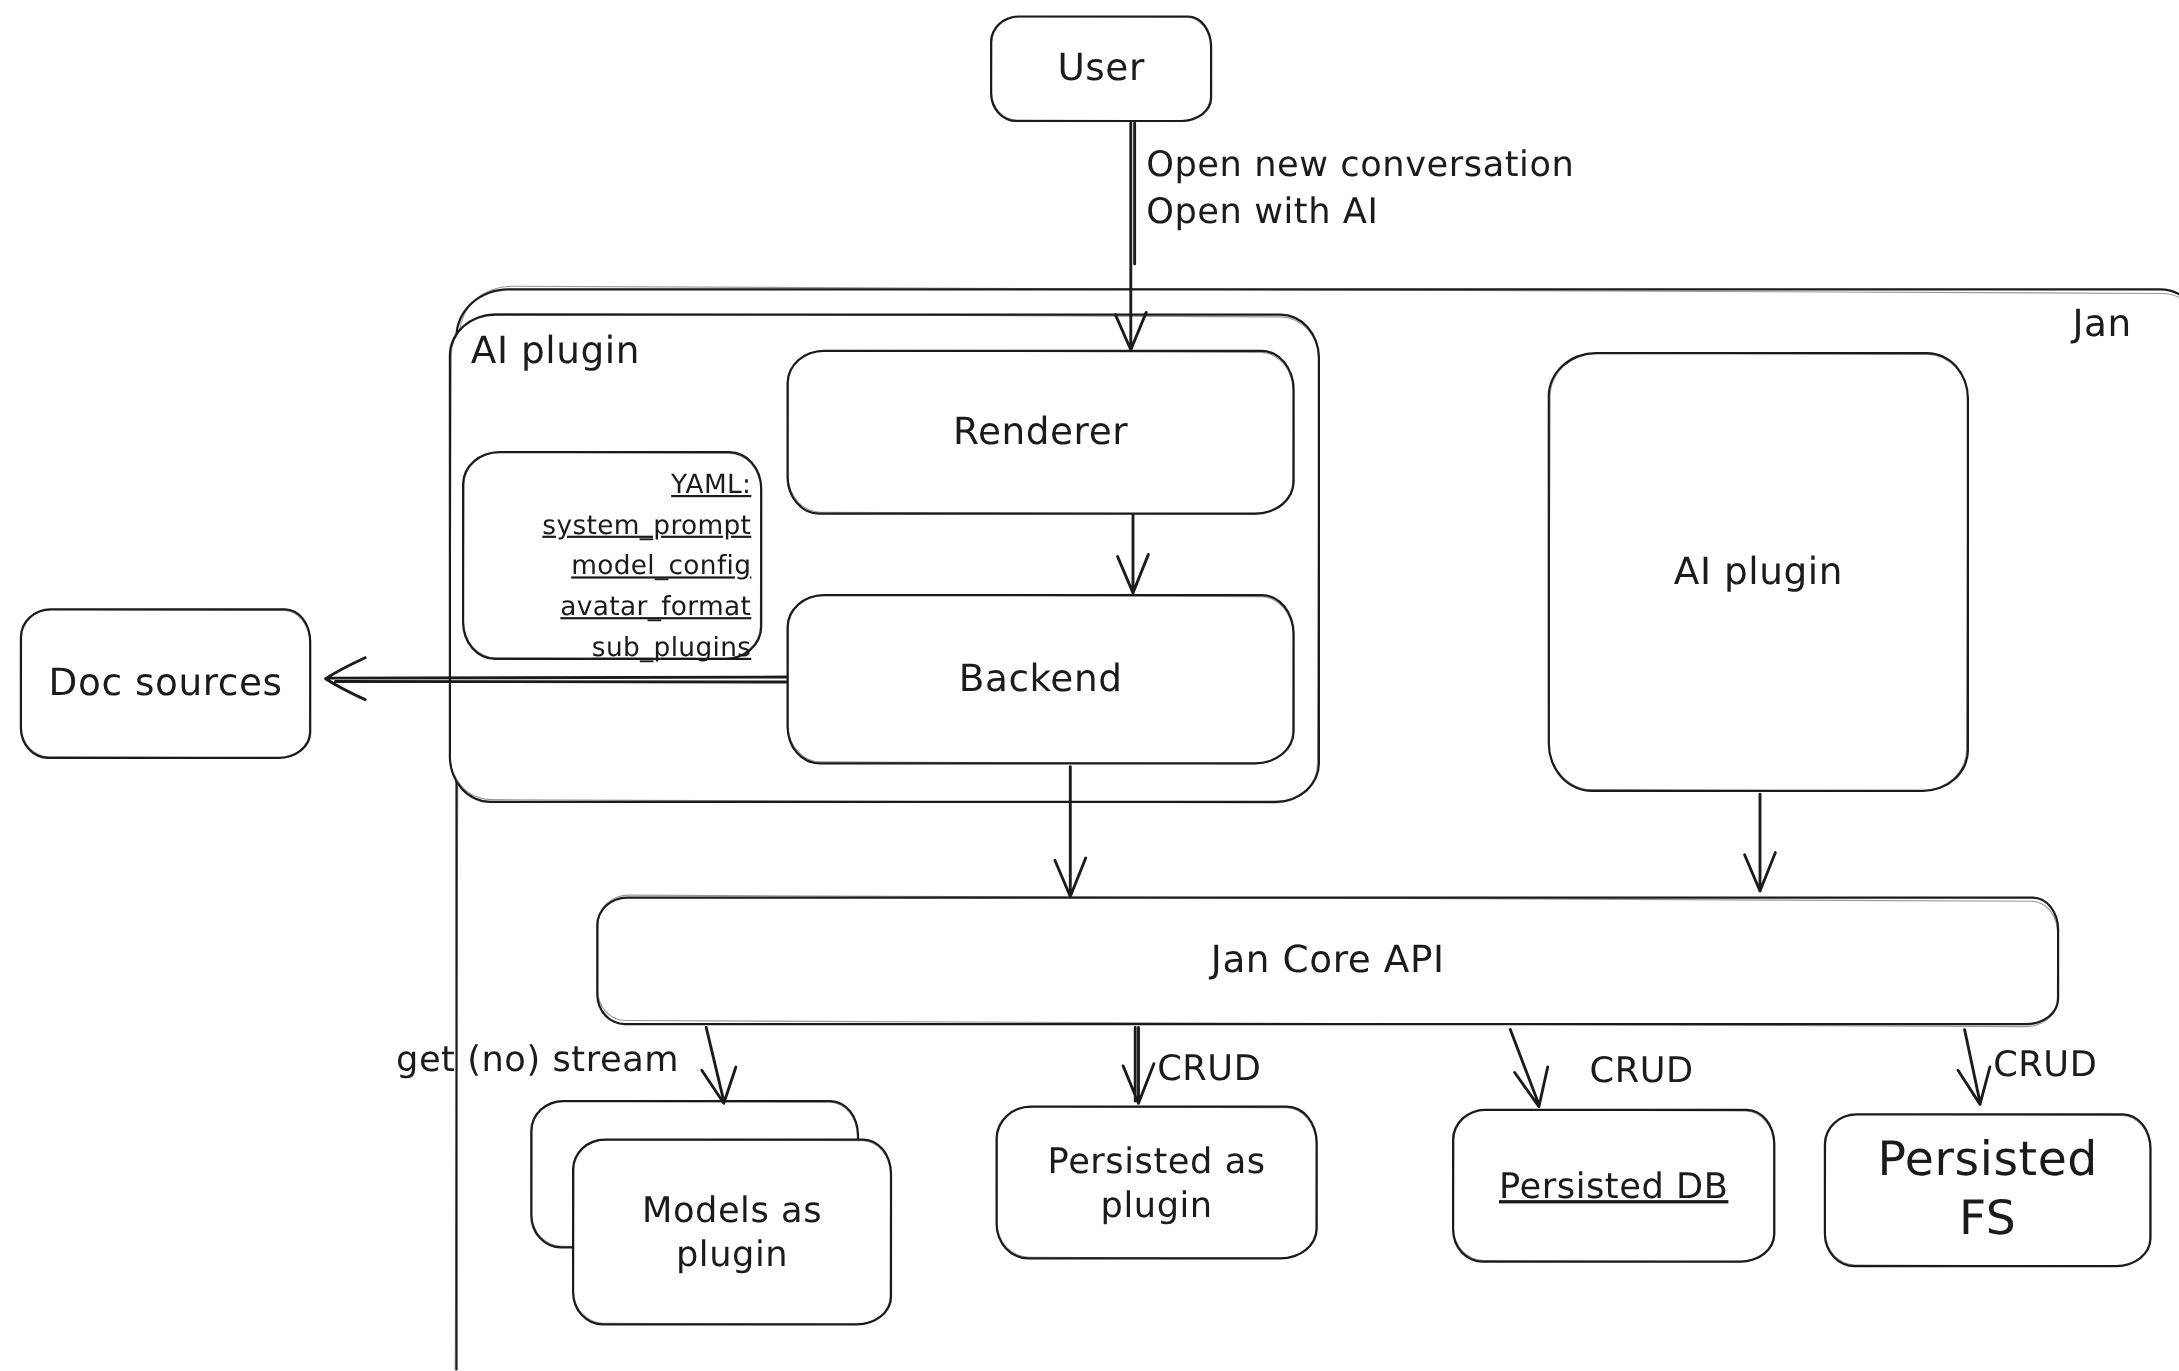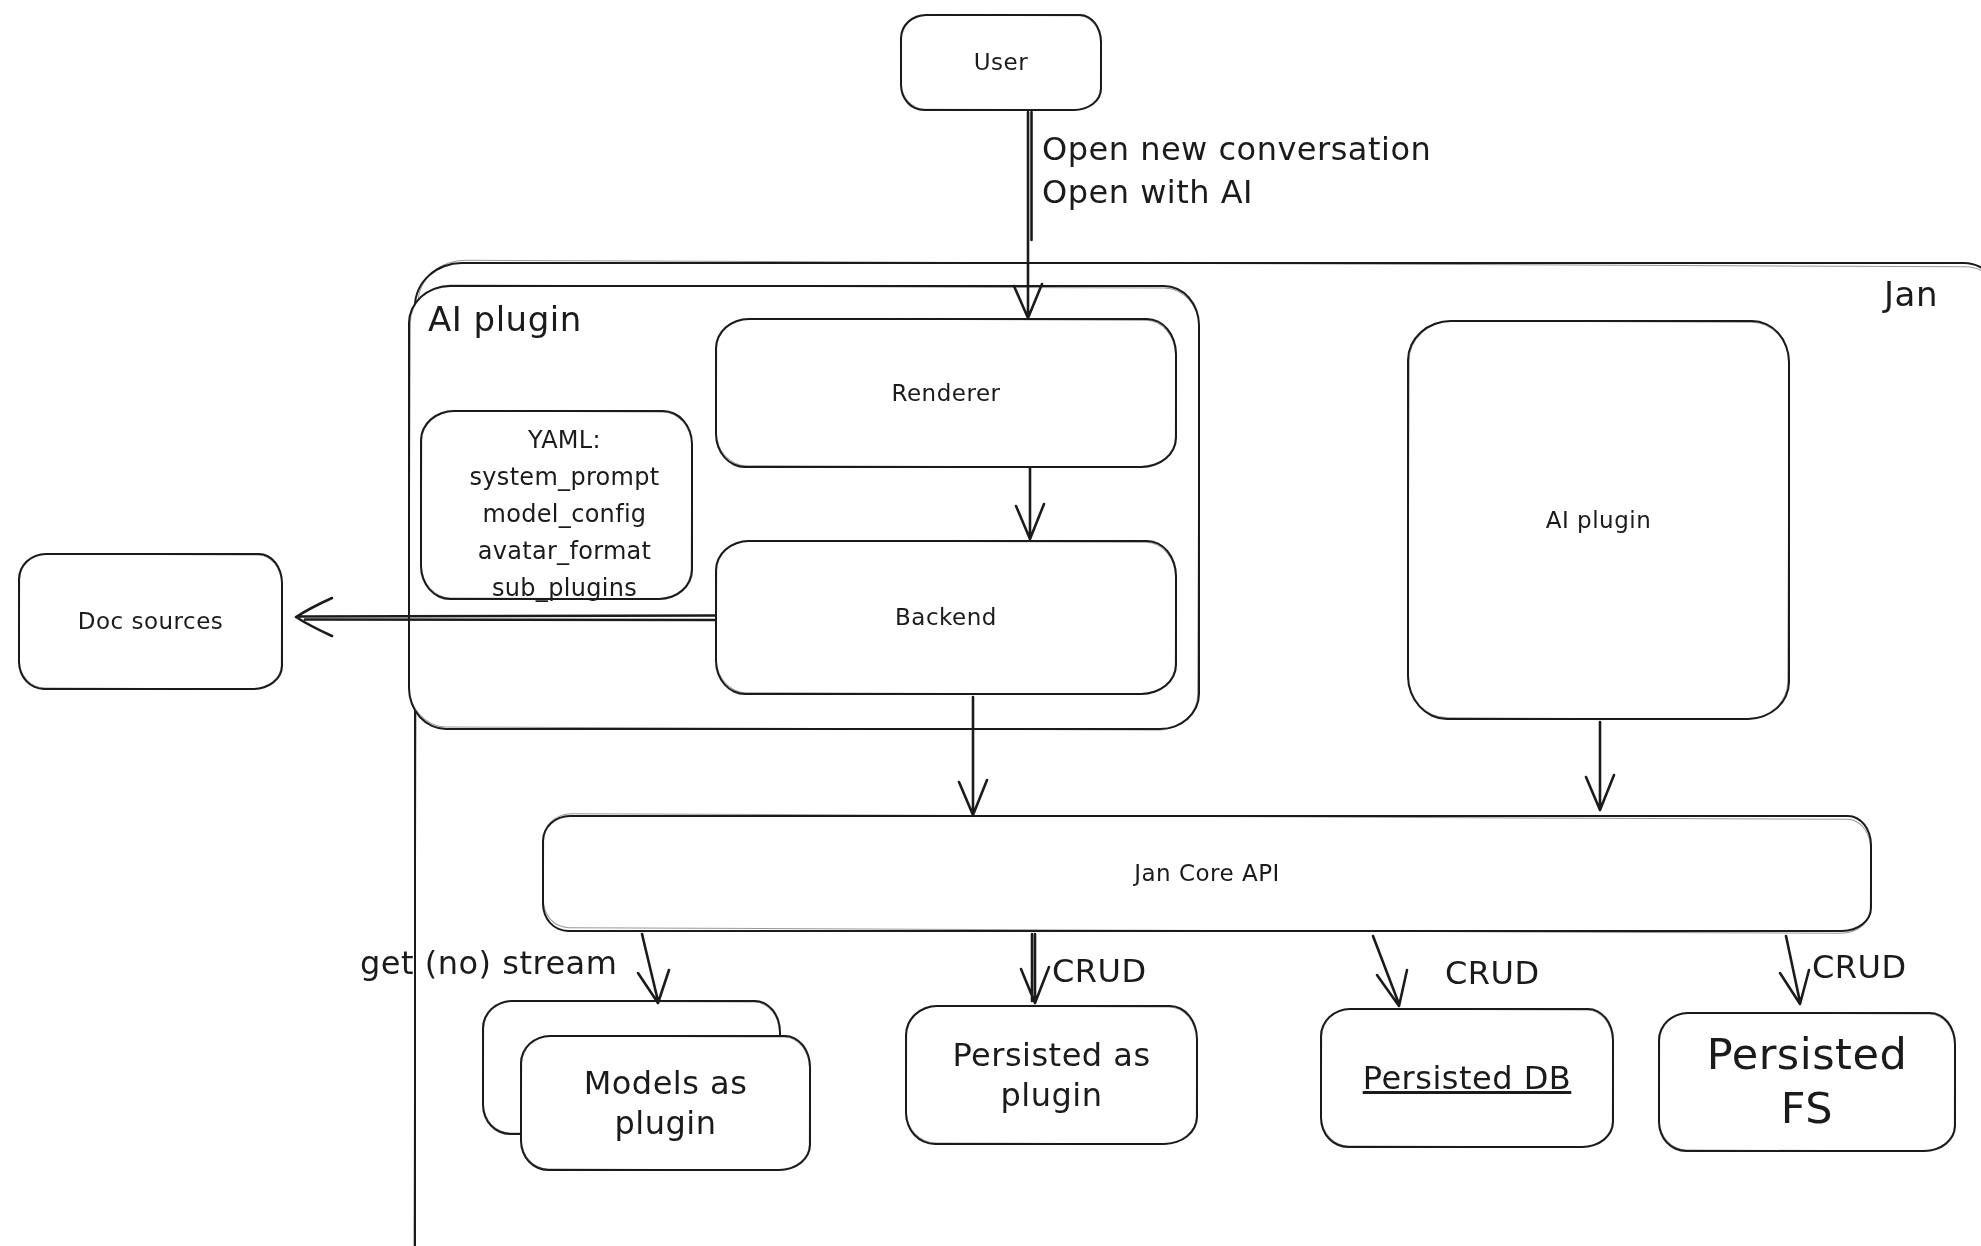--- a/index.html
+++ b/index.html
@@ -31,21 +31,21 @@
     transform:rotate(.25deg);
     pointer-events:none;
   }
   .node-label{
     position:absolute;
     inset:0;
     display:flex;
     align-items:center;
     justify-content:center;
     text-align:center;
-    font-size:23px;
+    font-size:34px;
     letter-spacing:.5px;
     line-height:1.25;
     padding:0 14px;
   }
   .corner-label{
     position:absolute;
     font-size:34px;
     letter-spacing:.5px;
   }
   .edge-label{
@@ -54,21 +54,22 @@
     letter-spacing:.5px;
     line-height:1.35;
     white-space:nowrap;
   }
   .yaml-text{
     position:absolute;
     left:24px;top:10px;right:8px;
     font-size:24px;
     line-height:37px;
     letter-spacing:.3px;
-    text-align:center;
+    text-align:right;
+    text-decoration:underline;
   }
   svg.edges{
     position:absolute;
     left:0;top:0;
     pointer-events:none;
   }
   svg.edges path{
     fill:none;
     stroke:var(--ink);
     stroke-width:2.6;
@@ -117,21 +118,21 @@
 
   <div class="sketch" style="left:1407px;top:320px;width:383px;height:400px;border-radius:44px 38px 42px 40px / 40px 42px 38px 44px;">
     <div class="node-label">AI plugin</div>
   </div>
 
   <div class="sketch" style="left:542px;top:815px;width:1330px;height:117px;border-radius:28px 24px 30px 26px / 26px 30px 24px 28px;">
     <div class="node-label">Jan Core API</div>
   </div>
 
   <div class="sketch" style="left:482px;top:1000px;width:299px;height:135px;border-radius:30px 26px 32px 28px / 28px 32px 26px 30px;"></div>
-  <div class="sketch" style="left:520px;top:1035px;width:291px;height:136px;border-radius:30px 26px 32px 28px / 28px 32px 26px 30px;">
+  <div class="sketch" style="left:520px;top:1035px;width:291px;height:170px;border-radius:30px 26px 32px 28px / 28px 32px 26px 30px;">
     <div class="node-label" style="font-size:32px;">Models as plugin</div>
   </div>
 
   <div class="sketch" style="left:905px;top:1005px;width:293px;height:140px;border-radius:32px 28px 34px 30px / 30px 34px 28px 32px;">
     <div class="node-label" style="font-size:32px;">Persisted as plugin</div>
   </div>
 
   <div class="sketch" style="left:1320px;top:1008px;width:294px;height:140px;border-radius:30px 26px 32px 28px / 28px 32px 26px 30px;">
     <div class="node-label" style="font-size:32px;text-decoration:underline;">Persisted DB</div>
   </div>

